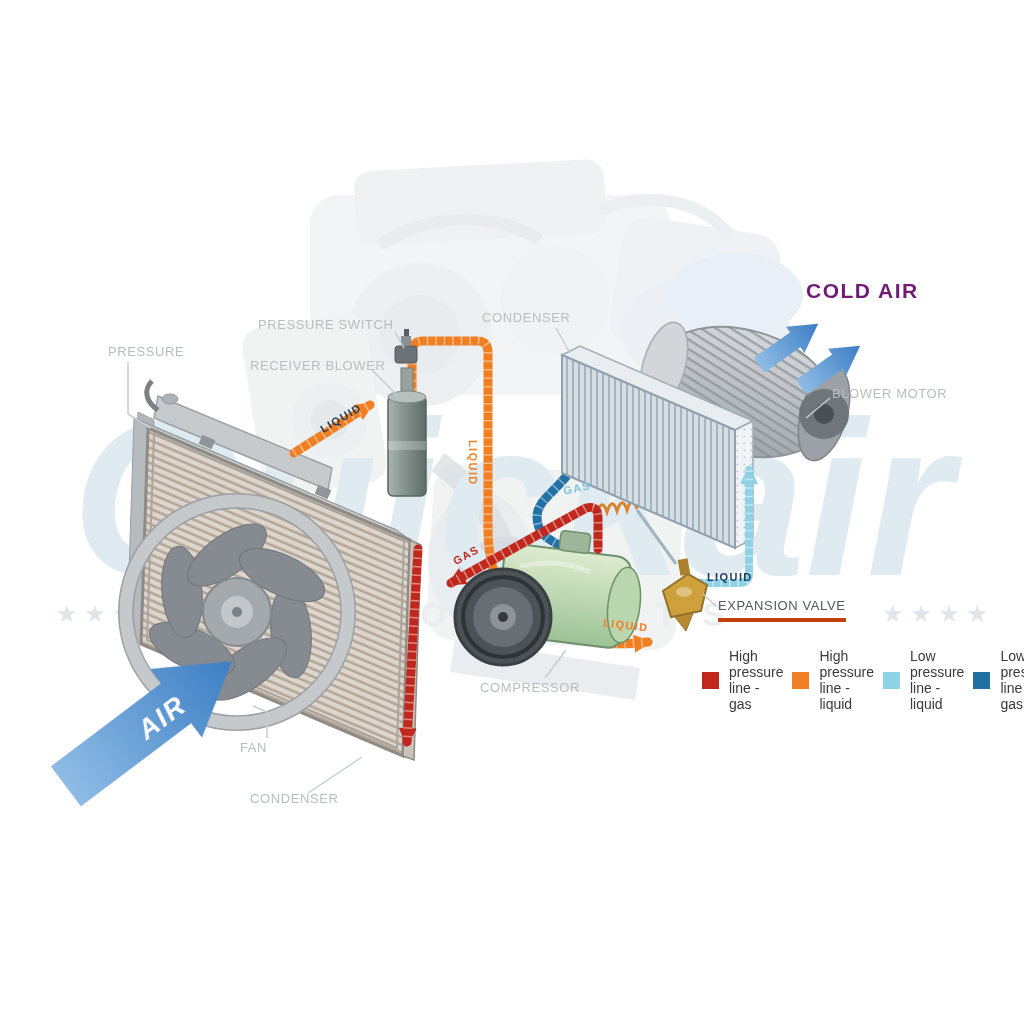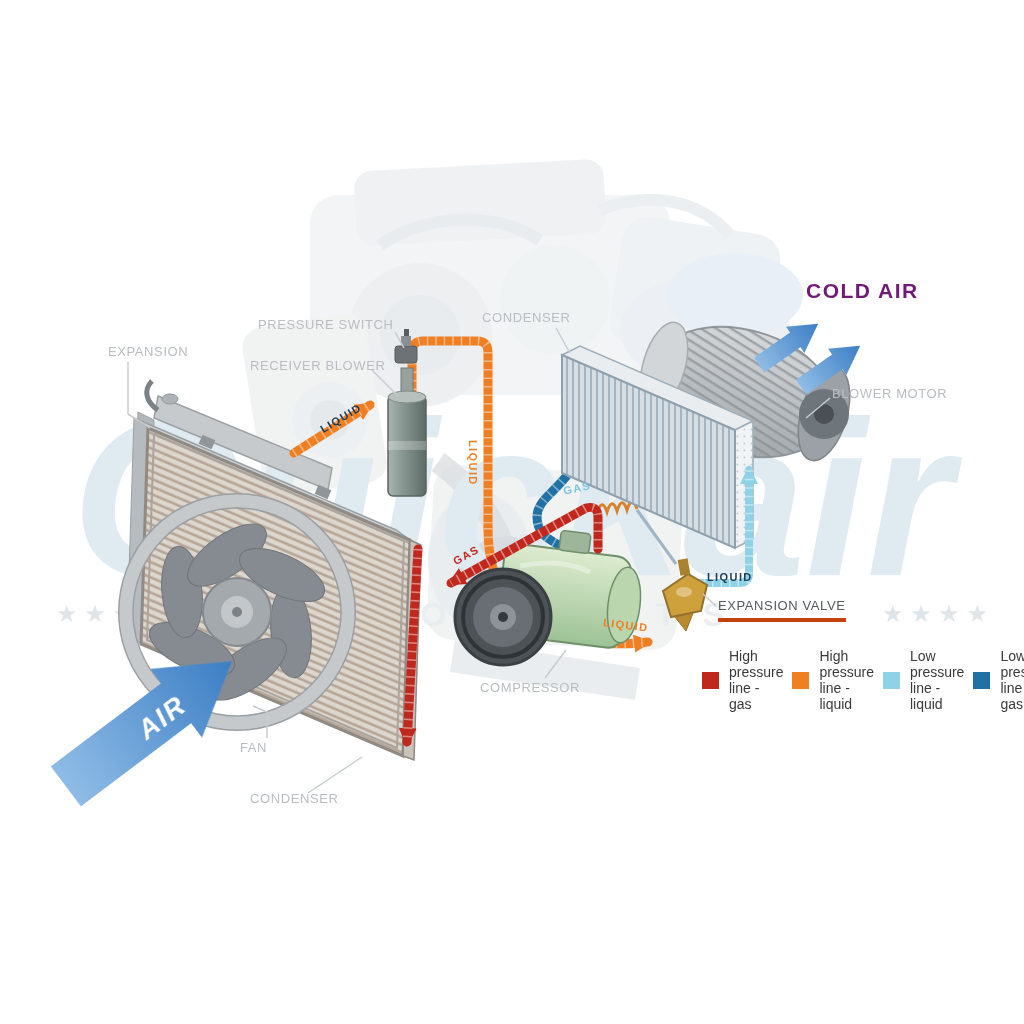--- a/index.html
+++ b/index.html
@@ -227,21 +227,21 @@
     <polyline class="leader" points="372,370 398,396"></polyline>
     <polyline class="leader" points="556,328 570,353"></polyline>
     <polyline class="leader" points="830,398 806,418"></polyline>
     <polyline class="leader" points="716,606 703,594"></polyline>
     <polyline class="leader" points="545,678 566,650"></polyline>
     <polyline class="leader" points="267,738 267,712 253,706"></polyline>
     <polyline class="leader" points="308,793 362,757"></polyline>
   </g>
 </svg>
 
-<div class="clabel" style="left:108px;top:344px">EXPANSION</div>
+<div class="clabel" style="left:108px;top:344px">PRESSURE</div>
 <div class="clabel" style="left:258px;top:317px">PRESSURE SWITCH</div>
 <div class="clabel" style="left:250px;top:358px">RECEIVER BLOWER</div>
 <div class="clabel" style="left:482px;top:310px">CONDENSER</div>
 <div class="cold-air">COLD AIR</div>
 <div class="clabel" style="left:832px;top:386px">BLOWER MOTOR</div>
 <div class="clabel dark" style="left:718px;top:598px">EXPANSION VALVE</div>
 <div class="clabel" style="left:480px;top:680px">COMPRESSOR</div>
 <div class="clabel" style="left:240px;top:740px">FAN</div>
 <div class="clabel" style="left:250px;top:791px">CONDENSER</div>
 

